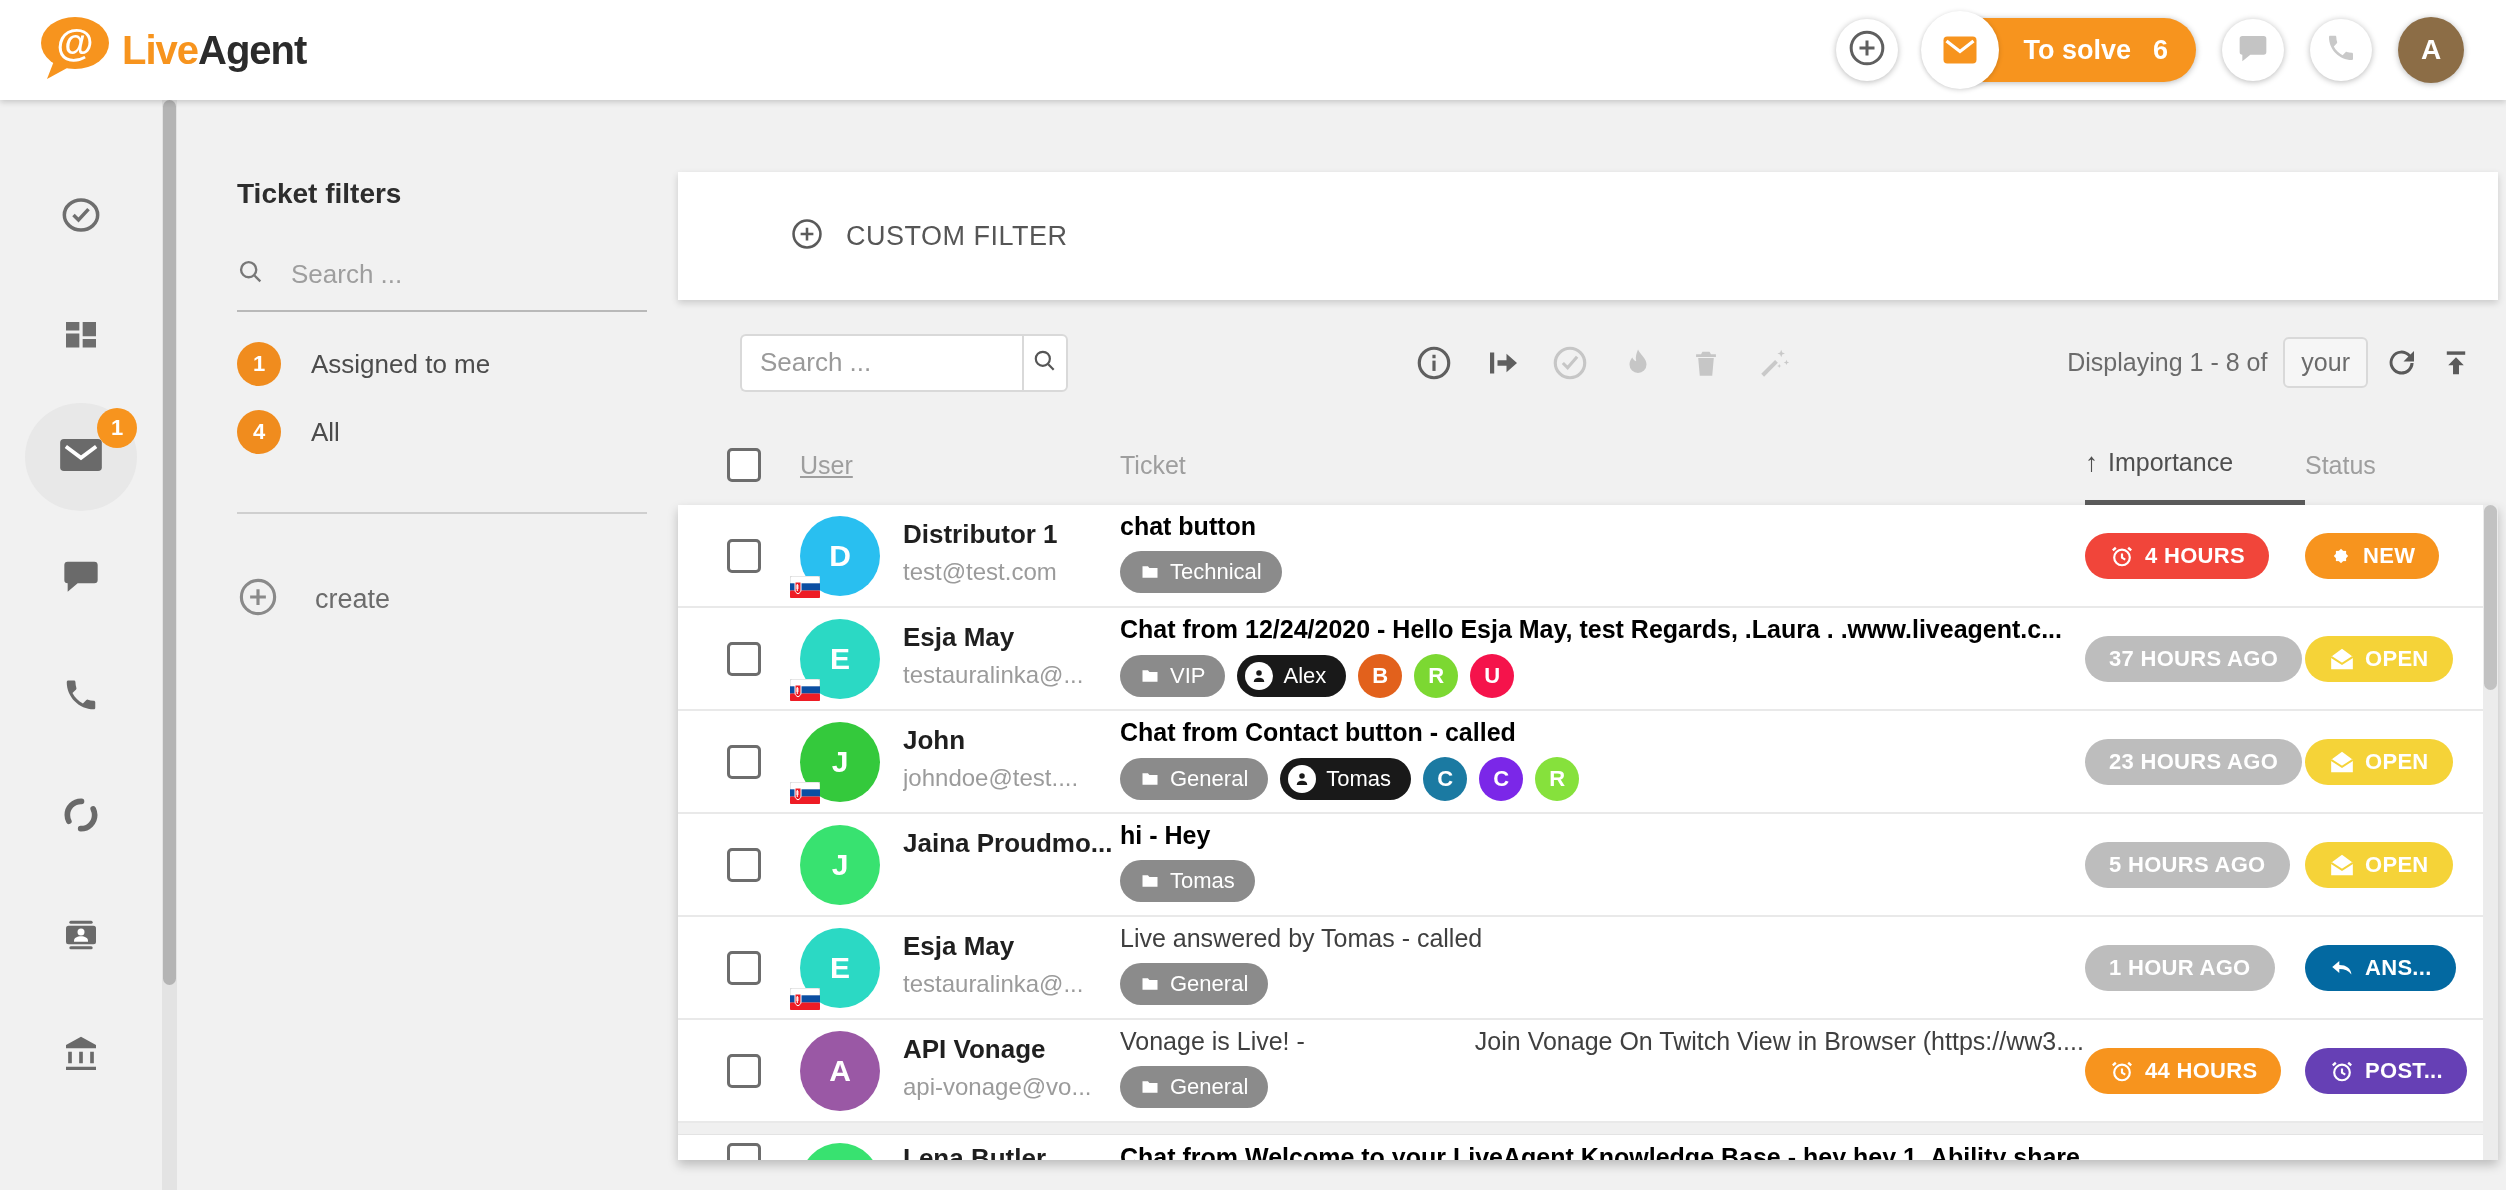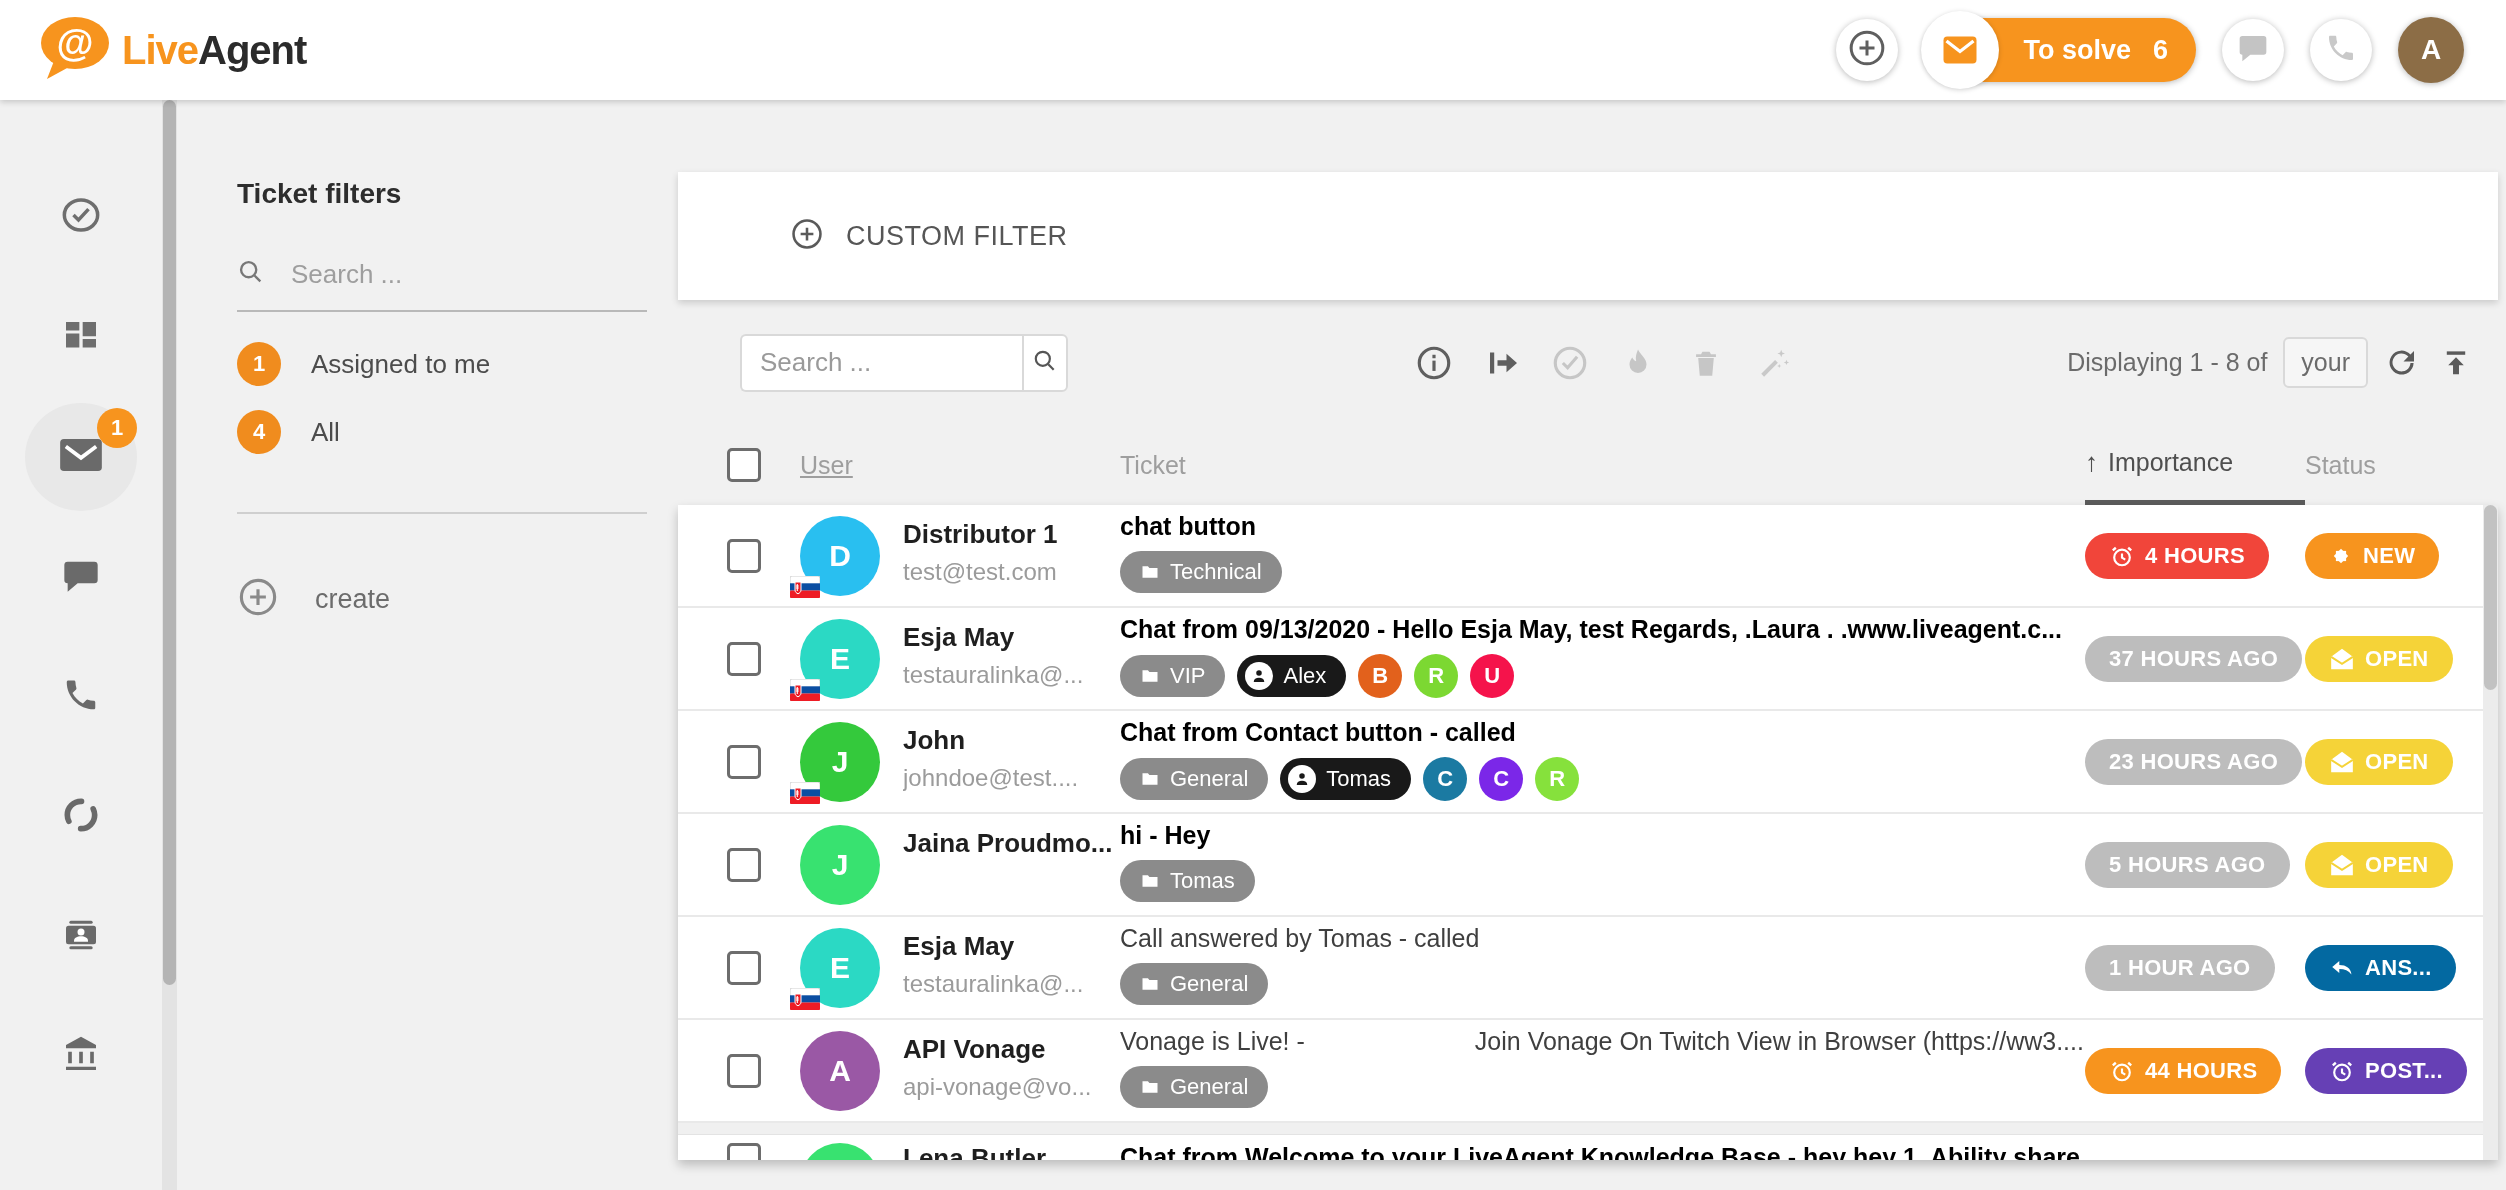--- a/index.html
+++ b/index.html
@@ -462,21 +462,21 @@
                   </svg>
                 </span>
               </div>
               <div class="utext">
                 <div class="uname">Esja May</div>
                 <div class="uemail">testauralinka@...</div>
               </div>
             </div>
             <div class="c-ticket">
               <div class="tk">
-                <div class="subjline"><span class="subj-unread">Chat from 09/13/2020 - Hello Esja May, test Regards, .Laura . .www.liveagent.c...</span></div>
+                <div class="subjline"><span class="subj-unread">Chat from 12/24/2020 - Hello Esja May, test Regards, .Laura . .www.liveagent.c...</span></div>
                 <div class="tags">
                   <span class="tag">
                     <span class="ic" style="display: inline-flex;">
                       <svg width="20" height="20" viewBox="0 0 24 24">
                         <path d="M3 5h6.5l1.8 2.2H21V19H3z" fill="#fff"></path>
                       </svg>
                     </span>
                     <span>VIP</span>
                   </span>
                   <span class="tag agent">
@@ -638,21 +638,21 @@
                   </svg>
                 </span>
               </div>
               <div class="utext">
                 <div class="uname">Esja May</div>
                 <div class="uemail">testauralinka@...</div>
               </div>
             </div>
             <div class="c-ticket">
               <div class="tk">
-                <div class="subjline"><span class="subj-read">Call answered by Tomas - called</span></div>
+                <div class="subjline"><span class="subj-read">Live answered by Tomas - called</span></div>
                 <div class="tags">
                   <span class="tag">
                     <span class="ic" style="display: inline-flex;">
                       <svg width="20" height="20" viewBox="0 0 24 24">
                         <path d="M3 5h6.5l1.8 2.2H21V19H3z" fill="#fff"></path>
                       </svg>
                     </span>
                     <span>General</span>
                   </span>
                 </div>

